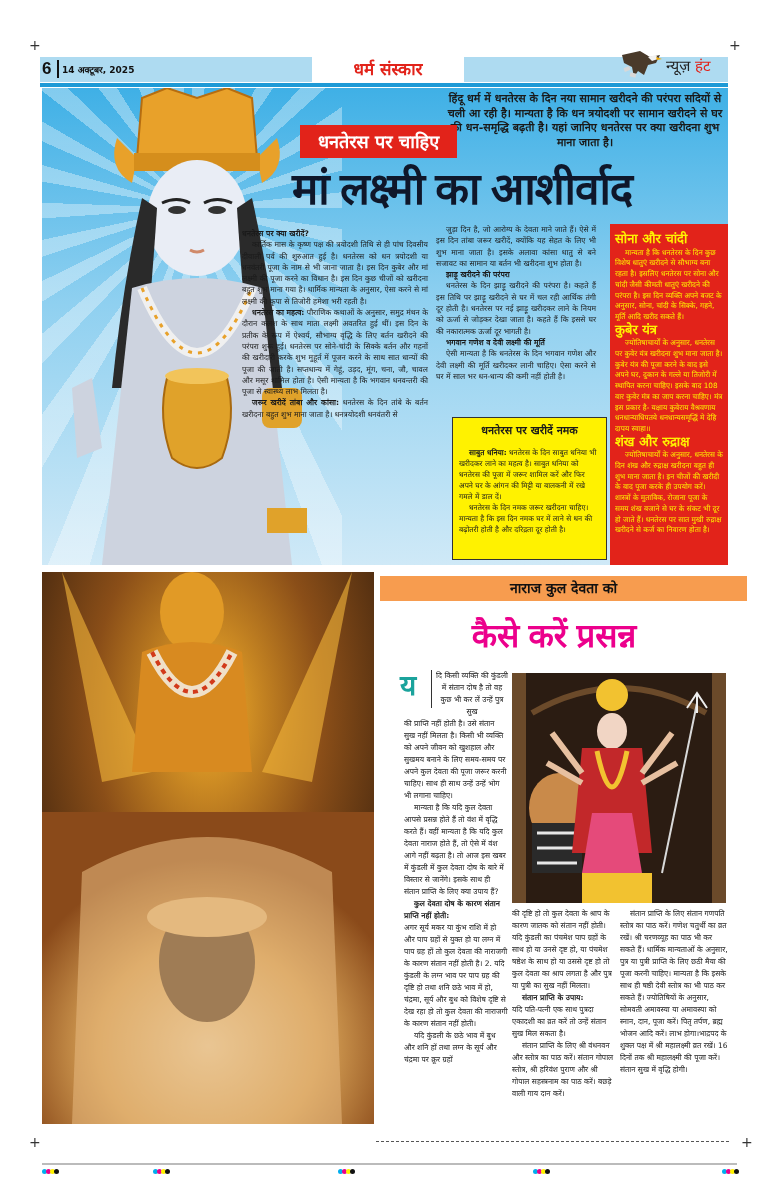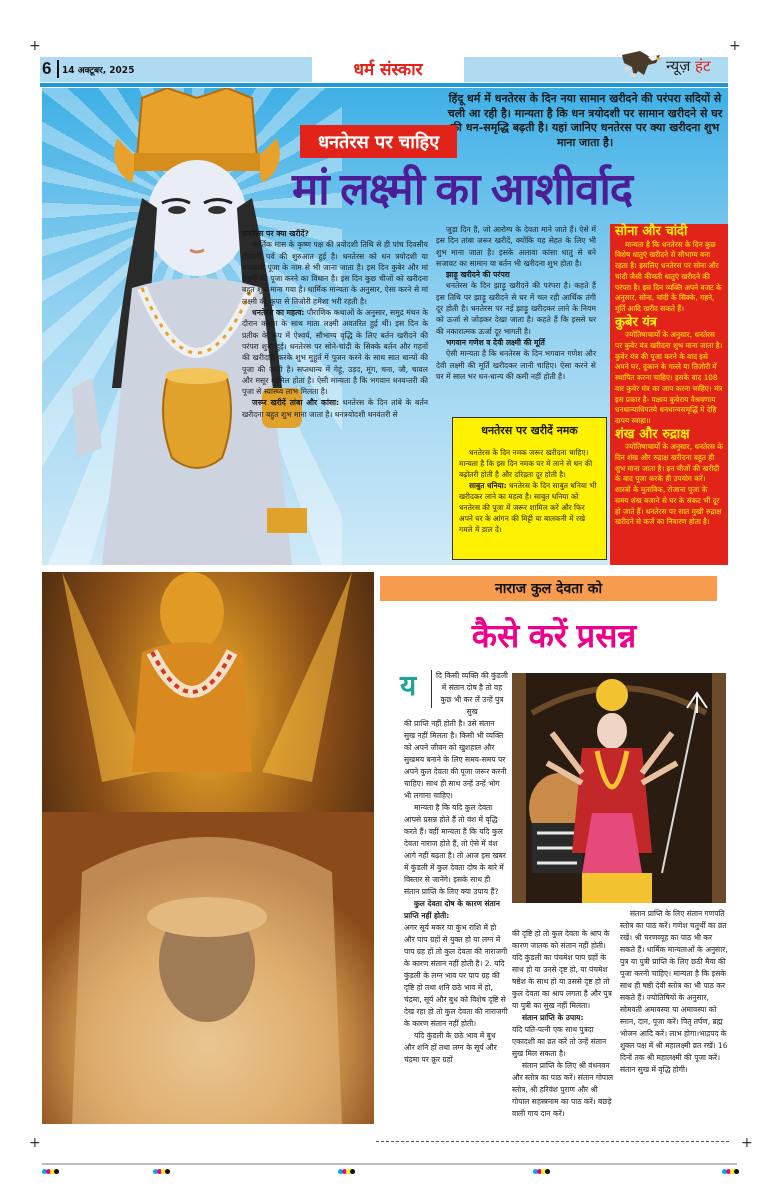--- a/index.html
+++ b/index.html
@@ -19,41 +19,41 @@
   .logo-text { left: 46px; top: 8px; font-size: 15px; font-weight: normal; white-space: nowrap; }
   .logo-a { color: #222; }
   .logo-b { color: #e2231a; }
 
   
   .top-bg { left: 42px; top: 88px; width: 686px; height: 477px; background: linear-gradient(180deg, #3fb0e6 0%, #8fd0f0 45%, #cfe9f7 100%); overflow: hidden; }
   .rays { left: 0; top: 0; width: 300px; height: 477px; background: repeating-conic-gradient(from 0deg at 150px 120px, rgba(255,255,255,0.35) 0deg 6deg, rgba(255,255,255,0) 6deg 14deg); }
   .deity { left: 20px; top: 0; width: 270px; height: 477px; }
   .intro { left: 444px; top: 92px; width: 282px; font-size: 11px; font-weight: bold; color: #1a1a1a; line-height: 14.5px; text-align: center; }
   .kicker { left: 300px; top: 125px; width: 157px; height: 33px; background: #e2231a; color: #fff; font-size: 18px; font-weight: bold; line-height: 33px; text-align: center; }
-  .headline { left: 292px; top: 160px; width: 436px; font-size: 44px; font-weight: bold; color: #4c1d95; line-height: 58px; letter-spacing: -1px; white-space: nowrap; font-family: "Liberation Sans", sans-serif; }
+  .headline { left: 292px; top: 160px; width: 436px; font-size: 44px; font-weight: bold; color: #0f172a; line-height: 58px; letter-spacing: -1px; white-space: nowrap; font-family: "Liberation Sans", sans-serif; }
 
   .col1 { left: 242px; top: 228px; width: 186px; font-size: 7.6px; line-height: 11.3px; color: #1a1a1a; text-align: justify; }
   .col2 { left: 436px; top: 224px; width: 160px; font-size: 7.6px; line-height: 11.3px; color: #1a1a1a; text-align: justify; }
   .col1 p, .col2 p, .redbox p, .yellow p, .btxt p { text-indent: 10px; }
   .col1 .sub, .col2 .sub { font-weight: bold; }
   .yellow { left: 452px; top: 417px; width: 155px; height: 143px; background: #fff200; border: 1px solid #333; padding: 7px 6px; font-size: 7.4px; line-height: 11px; color: #1a1a1a; }
   .yellow .ttl { font-size: 11px; font-weight: bold; text-align: center; text-indent: 0; margin-bottom: 11px; }
-  .redbox { left: 610px; top: 224px; width: 118px; height: 341px; background: #e2231a; padding: 0 5px; color: #fff200; font-size: 7.3px; line-height: 10.7px; }
+  .redbox { left: 610px; top: 224px; width: 118px; height: 341px; background: #e2231a; padding: 8px 5px; color: #fff200; font-size: 7.3px; line-height: 10.7px; }
   .redbox .h { font-size: 13px; font-weight: bold; text-indent: 0; margin: 2px 0 3px; }
 
   
   .photo1 { left: 42px; top: 572px; width: 332px; height: 552px; overflow: hidden; background: #3a2410; }
-  .kicker2 { left: 380px; top: 576px; width: 337px; height: 25px; background: #f79c4f; color: #111; font-size: 14px; font-weight: bold; line-height: 25px; text-align: center; }
+  .kicker2 { left: 380px; top: 576px; width: 367px; height: 25px; background: #f79c4f; color: #111; font-size: 14px; font-weight: bold; line-height: 25px; text-align: center; }
   .hdl2 { left: 380px; top: 613px; width: 348px; font-size: 33px; font-weight: bold; color: #ec008c; text-align: center; line-height: 46px; font-family: "Liberation Sans", sans-serif; }
   .dropcap { left: 400px; top: 671px; font-size: 28px; font-weight: bold; color: #1ba39c; line-height: 30px; }
   .dropbar { left: 431px; top: 670px; width: 1px; height: 38px; background: #333; }
   .btxt { font-size: 7.5px; line-height: 12px; color: #222; }
   .bc1a { left: 436px; top: 670px; width: 72px; text-align: center; }
   .bc1 { left: 404px; top: 718px; width: 104px; }
-  .bc2 { left: 512px; top: 908px; width: 104px; margin-top: 20px; }
+  .bc2 { left: 512px; top: 908px; width: 104px; }
   .bc3 { left: 620px; top: 908px; width: 108px; }
   .btxt .sub { font-weight: bold; text-indent: 10px; }
   .photo2 { left: 512px; top: 673px; width: 214px; height: 230px; background: #2a1a10; overflow: hidden; }
 
   .dashline { left: 376px; top: 1141px; width: 353px; border-top: 1px dashed #555; }
   .foot-line { left: 42px; top: 1163px; width: 695px; height: 2px; background: #bbb; }
   .cmyk { top: 1159px; height: 8px; width: 20px; }
   .cmyk span { display: inline-block; width: 5px; height: 5px; border-radius: 50%; margin-right: -1px; }
 </style>
 </head>
@@ -131,22 +131,22 @@
 <div class="abs col2">
   <p>जुड़ा दिन है, जो आरोग्य के देवता माने जाते हैं। ऐसे में इस दिन तांबा जरूर खरीदें, क्योंकि यह सेहत के लिए भी शुभ माना जाता है। इसके अलावा कांसा धातु से बने सजावट का सामान या बर्तन भी खरीदना शुभ होता है।</p>
   <p class="sub">झाड़ू खरीदने की परंपरा</p>
   <p>धनतेरस के दिन झाड़ू खरीदने की परंपरा है। कहते हैं इस तिथि पर झाड़ू खरीदने से घर में चल रही आर्थिक तंगी दूर होती है। धनतेरस पर नई झाड़ू खरीदकर लाने के नियम को ऊर्जा से जोड़कर देखा जाता है। कहते हैं कि इससे घर की नकारात्मक ऊर्जा दूर भागती है।</p>
   <p class="sub">भगवान गणेश व देवी लक्ष्मी की मूर्ति</p>
   <p>ऐसी मान्यता है कि धनतेरस के दिन भगवान गणेश और देवी लक्ष्मी की मूर्ति खरीदकर लानी चाहिए। ऐसा करने से घर में साल भर धन-धान्य की कमी नहीं होती है।</p>
 </div>
 
 <div class="abs yellow">
   <p class="ttl">धनतेरस पर खरीदें नमक</p>
+  <p><b>साबुत धनिया:</b> <span>धनतेरस के दिन साबुत धनिया भी खरीदकर लाने का महत्व है। साबुत धनिया को धनतेरस की पूजा में जरूर शामिल करें और फिर अपने घर के आंगन की मिट्टी या बालकनी में रखे गमले में डाल दें।</span></p>
   <p>धनतेरस के दिन नमक जरूर खरीदना चाहिए। मान्यता है कि इस दिन नमक घर में लाने से धन की बढ़ोतरी होती है और दरिद्रता दूर होती है।</p>
-  <p><b>साबुत धनिया:</b> <span>धनतेरस के दिन साबुत धनिया भी खरीदकर लाने का महत्व है। साबुत धनिया को धनतेरस की पूजा में जरूर शामिल करें और फिर अपने घर के आंगन की मिट्टी या बालकनी में रखे गमले में डाल दें।</span></p>
 </div>
 
 <div class="abs redbox">
   <p class="h">सोना और चांदी</p>
   <p>मान्यता है कि धनतेरस के दिन कुछ विशेष धातुएं खरीदने से सौभाग्य बना रहता है। इसलिए धनतेरस पर सोना और चांदी जैसी कीमती धातुएं खरीदने की परंपरा है। इस दिन व्यक्ति अपने बजट के अनुसार, सोना, चांदी के सिक्के, गहने, मूर्ति आदि खरीद सकते हैं।</p>
   <p class="h">कुबेर यंत्र</p>
   <p>ज्योतिषाचार्यों के अनुसार, धनतेरस पर कुबेर यंत्र खरीदना शुभ माना जाता है। कुबेर यंत्र की पूजा करने के बाद इसे अपने घर, दुकान के गल्ले या तिजोरी में स्थापित करना चाहिए। इसके बाद 108 बार कुबेर मंत्र का जाप करना चाहिए। मंत्र इस प्रकार है- यक्षाय कुबेराय वैश्रवणाय धनधान्याधिपतये धनधान्यसमृद्धिं मे देहि दापय स्वाहा॥</p>
   <p class="h">शंख और रुद्राक्ष</p>
   <p>ज्योतिषाचार्यों के अनुसार, धनतेरस के दिन शंख और रुद्राक्ष खरीदना बहुत ही शुभ माना जाता है। इन चीजों की खरीदी के बाद पूजा करके ही उपयोग करें। शास्त्रों के मुताबिक, रोजाना पूजा के समय शंख बजाने से घर के संकट भी दूर हो जाते हैं। धनतेरस पर सात मुखी रुद्राक्ष खरीदने से कर्ज का निवारण होता है।</p>
 </div>

